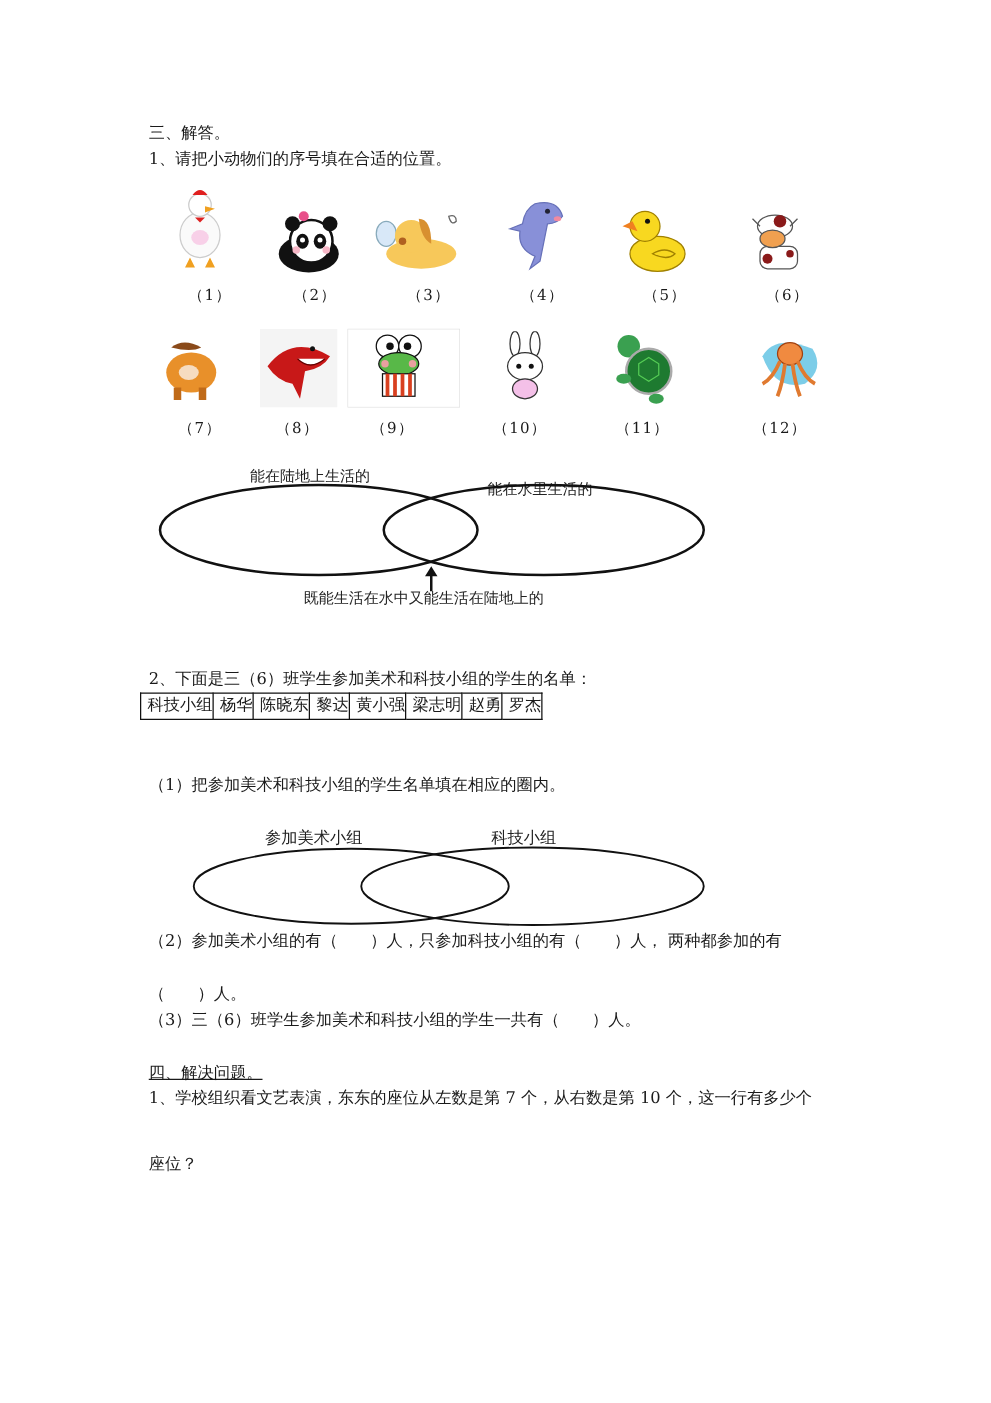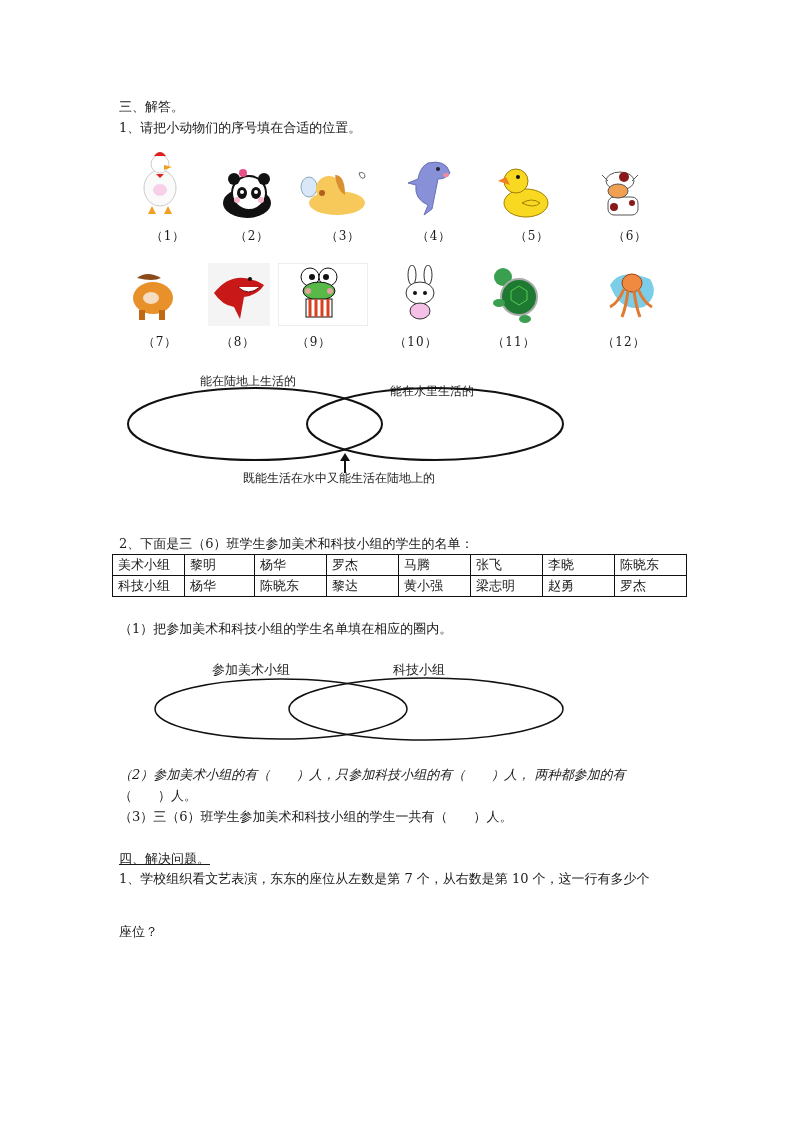--- a/index.html
+++ b/index.html
@@ -170,30 +170,20 @@
   <ellipse cx="135" cy="39" rx="127" ry="36" fill="none" stroke="#111" stroke-width="2"></ellipse>
   <ellipse cx="315" cy="39" rx="128" ry="36" fill="none" stroke="#111" stroke-width="2"></ellipse>
   <line x1="225" y1="88" x2="225" y2="72" stroke="#111" stroke-width="2"></line>
   <path d="M220 76 L225 68 L230 76 Z" fill="#111"></path>
 </svg>
 <div class="venn-label" style="left:243px; top:470px;">既能生活在水中又能生活在陆地上的</div>
 
 <div class="line" style="top:535px;">2、下面是三（6）班学生参加美术和科技小组的学生的名单：</div>
 <table class="names">
   <tbody>
-      <tr>
-    <td style="width:66px;">美术小组</td>
-    <td style="width:64px;">黎明</td>
-    <td style="width:66px;">杨华</td>
-    <td style="width:66px;">罗杰</td>
-    <td style="width:66px;">马腾</td>
-    <td style="width:66px;">张飞</td>
-    <td style="width:66px;">李晓</td>
-    <td style="width:66px;">陈晓东</td>
-  </tr>
   <tr>
     <td>科技小组</td>
     <td>杨华</td>
     <td>陈晓东</td>
     <td>黎达</td>
     <td>黄小强</td>
     <td>梁志明</td>
     <td>赵勇</td>
     <td>罗杰</td>
   </tr>
@@ -202,19 +192,19 @@
 
 <div class="line" style="top:620px;">（1）把参加美术和科技小组的学生名单填在相应的圈内。</div>
 
 <div class="venn-label" style="left:212px; top:661px; font-family:Liberation Serif, serif; font-size:13px;">参加美术小组</div>
 <div class="venn-label" style="left:393px; top:661px; font-family:'DejaVu Serif','Liberation Serif',serif; font-size:13px;">科技小组</div>
 <svg class="abs" style="left:150px; top:675px;" width="420" height="72" viewBox="0 0 420 72">
   <ellipse cx="131" cy="34" rx="126" ry="30" fill="none" stroke="#111" stroke-width="1.5"></ellipse>
   <ellipse cx="276" cy="34" rx="137" ry="31" fill="none" stroke="#111" stroke-width="1.5"></ellipse>
 </svg>
 
-<div class="line" style="top:766px;font-style:italic;">（2）参加美术小组的有（　　）人，只参加科技小组的有（　　）人，  两种都参加的有</div>
+<div class="line" style="top:745px;">（2）参加美术小组的有（　　）人，只参加科技小组的有（　　）人，  两种都参加的有</div>
 <div class="line" style="top:787px;">（　　）人。</div>
 <div class="line" style="top:808px;">（3）三（6）班学生参加美术和科技小组的学生一共有（　　）人。</div>
 
 <div class="line" style="top:850px;text-decoration:underline;">四、解决问题。</div>
 <div class="line" style="top:870px;">1、学校组织看文艺表演，东东的座位从左数是第 7 个，从右数是第 10 个，这一行有多少个</div>
 <div class="line" style="top:923px;">座位？</div>
 
 </body></html>

